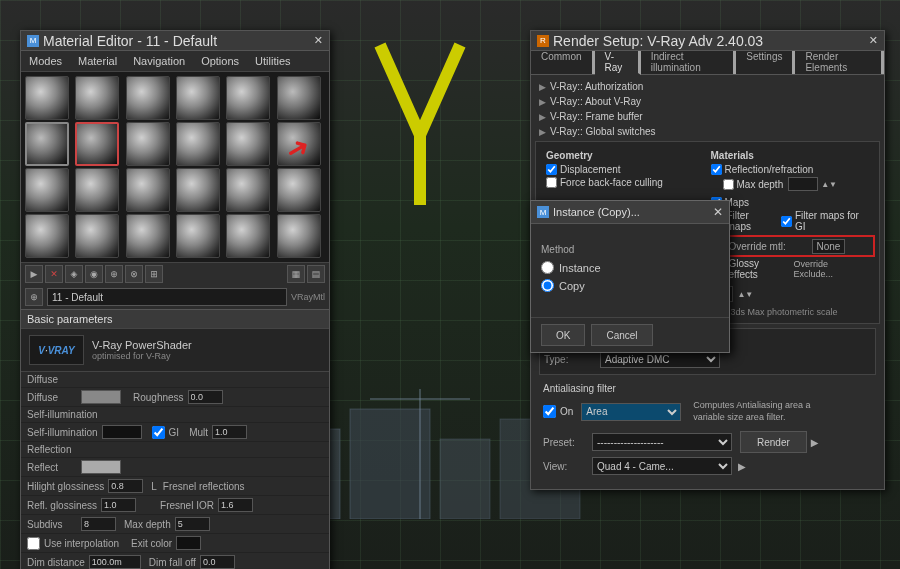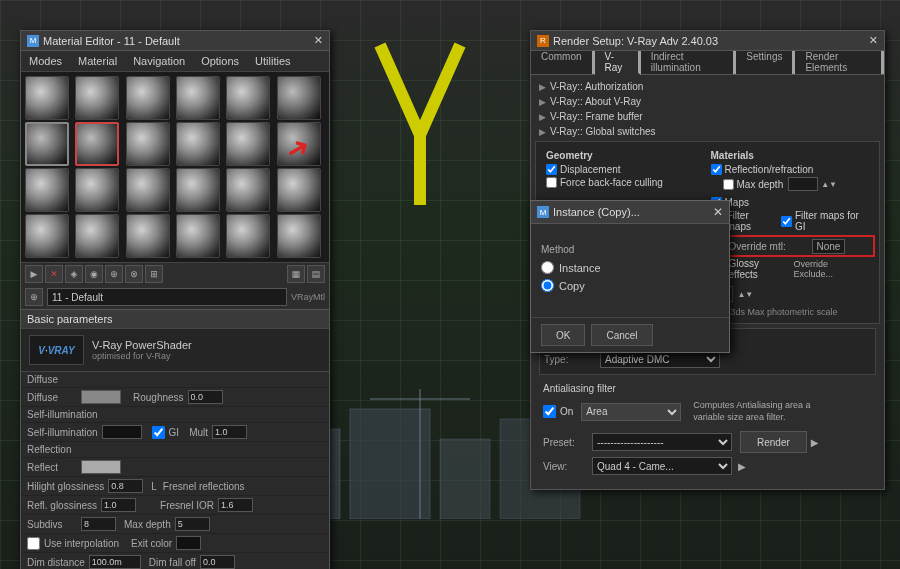--- a/index.html
+++ b/index.html
@@ -66,21 +66,21 @@
       height: 12px;
       background: #4a90d9;
       display: flex;
       align-items: center;
       justify-content: center;
       font-size: 8px;
       color: white;
     }
 
     .window-title {
-      font-size: 11px;
+      font-size: 14px;
       color: #ddd;
     }
 
     .window-close {
       font-size: 11px;
       color: #aaa;
       cursor: pointer;
       background: none;
       border: none;
       color: #ccc;
@@ -460,21 +460,21 @@
 
     .aa-row {
       display: flex;
       align-items: center;
       gap: 4px;
       padding: 2px 0;
       font-size: 10px;
     }
 
     .aa-select {
-      background: #404040;
+      background: #0c4a6e;
       border: 1px solid #555;
       color: #ccc;
       font-size: 10px;
       height: 18px;
       width: 100px;
     }
 
     .aa-note {
       color: #aaa;
       font-size: 9px;

